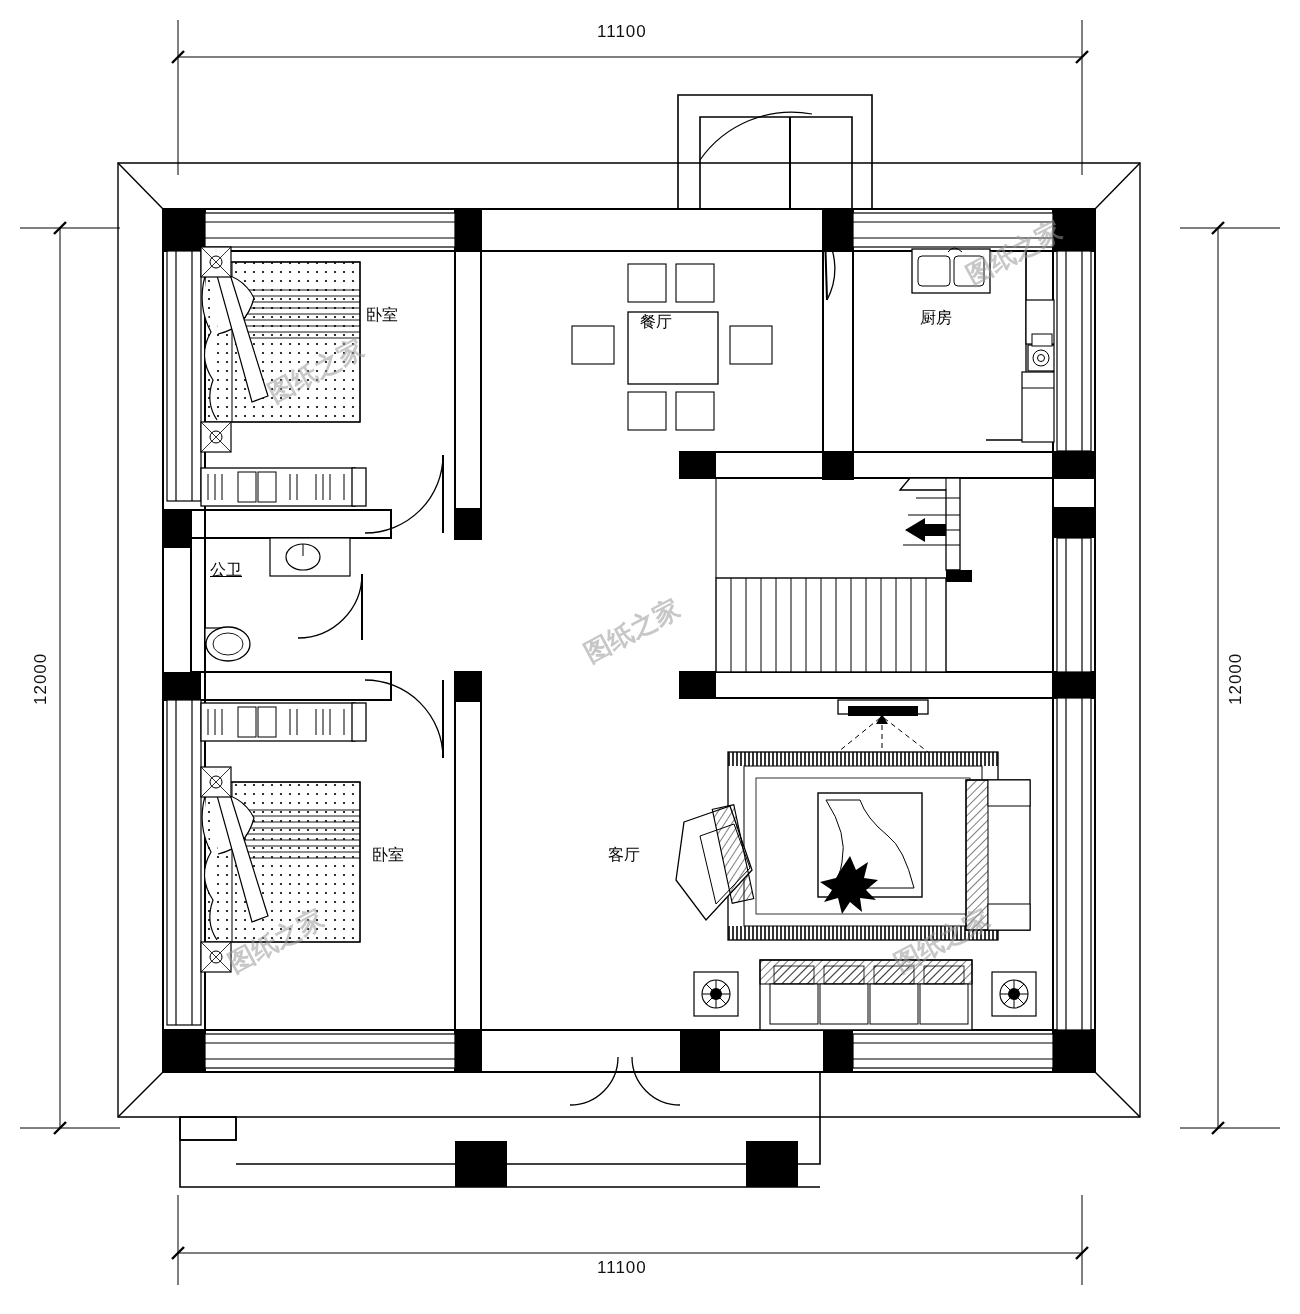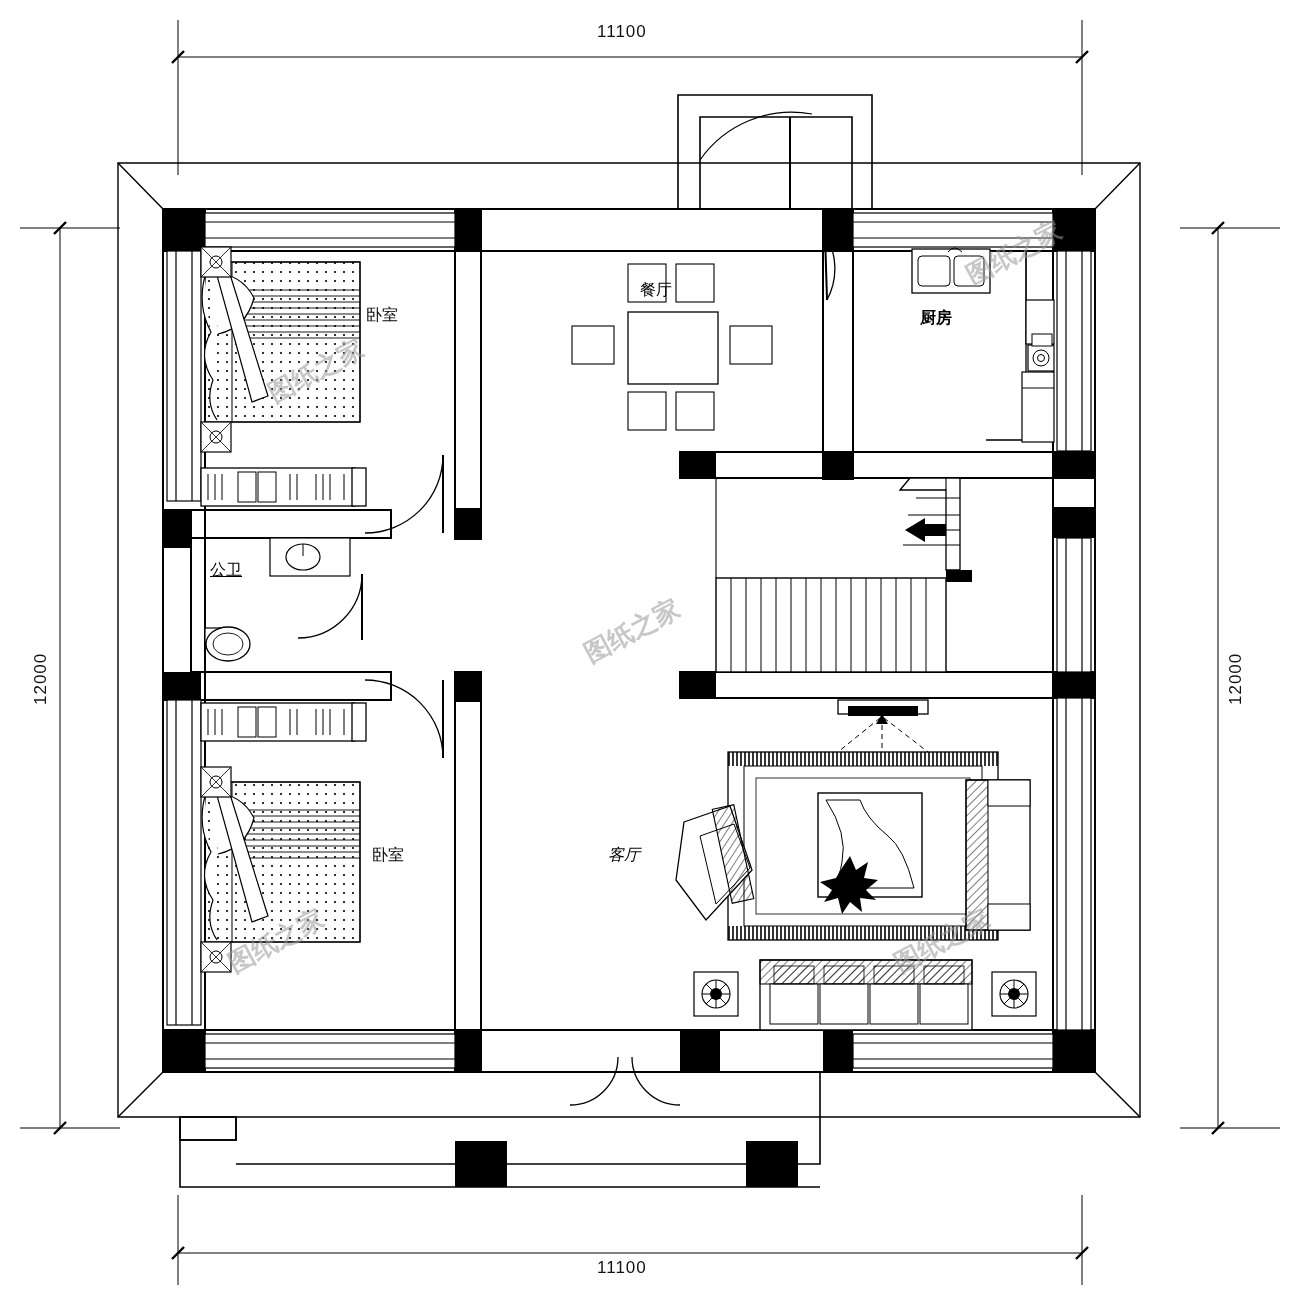--- a/index.html
+++ b/index.html
@@ -421,23 +421,23 @@
 
 <div class="dim" style="left:597px;top:22px;">11100</div>
 <div class="dim" style="left:597px;top:1258px;">11100</div>
 <div class="dim vert" style="left:31px;top:705px;">12000</div>
 <div class="dim vert" style="left:1226px;top:705px;">12000</div>
 
 
 <div class="roomname" style="left:366px;top:305px;">卧室</div>
 <div class="roomname" style="left:372px;top:845px;">卧室</div>
 <div class="roomname" style="left:210px;top:560px;text-decoration:underline;">公卫</div>
-<div class="roomname" style="left:640px;top:280px;">餐厅</div>
-<div class="roomname" style="left:920px;top:308px;font-weight:bold;">厨房</div>
-<div class="roomname" style="left:608px;top:845px;font-style:italic;">客厅</div>
+<div class="roomname" style="left:640px;top:312px;">餐厅</div>
+<div class="roomname" style="left:920px;top:308px;">厨房</div>
+<div class="roomname" style="left:608px;top:845px;">客厅</div>
 
 
 <div class="wm" style="left:262px;top:380px;">图纸之家</div>
 <div class="wm" style="left:960px;top:262px;">图纸之家</div>
 <div class="wm" style="left:578px;top:640px;">图纸之家</div>
 <div class="wm" style="left:222px;top:950px;">图纸之家</div>
 <div class="wm" style="left:888px;top:950px;">图纸之家</div>
 
 
 </div>

